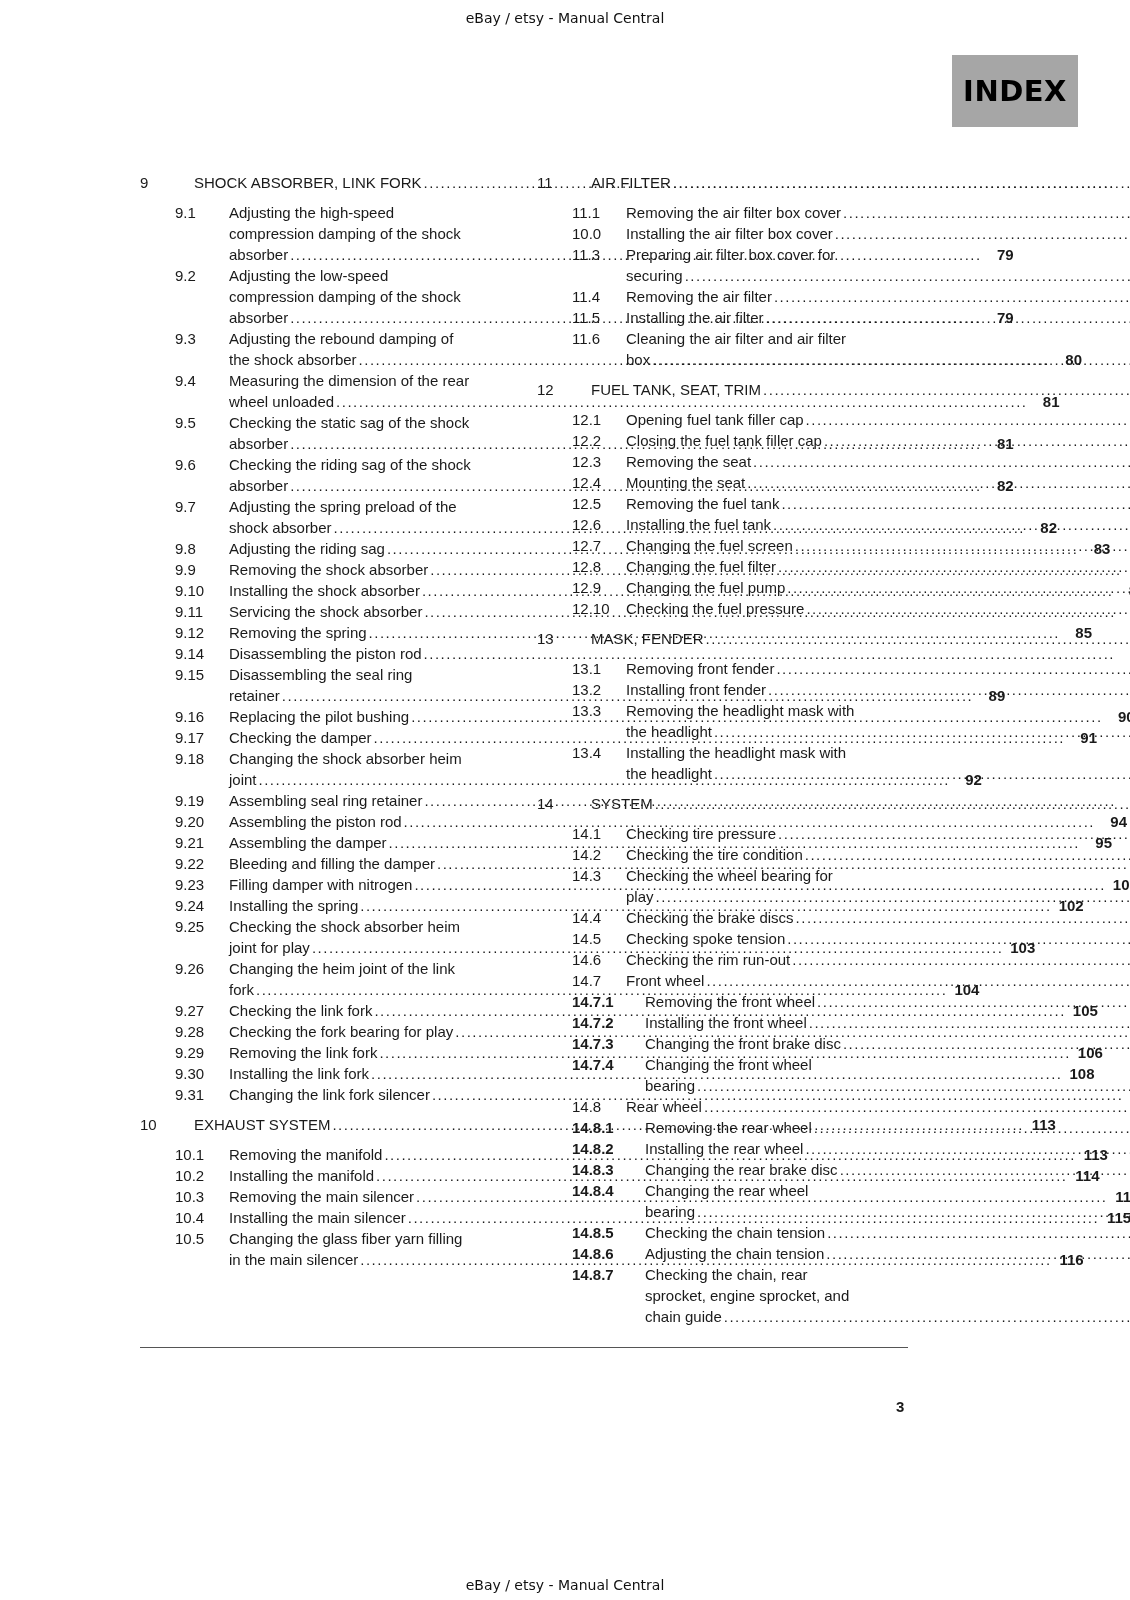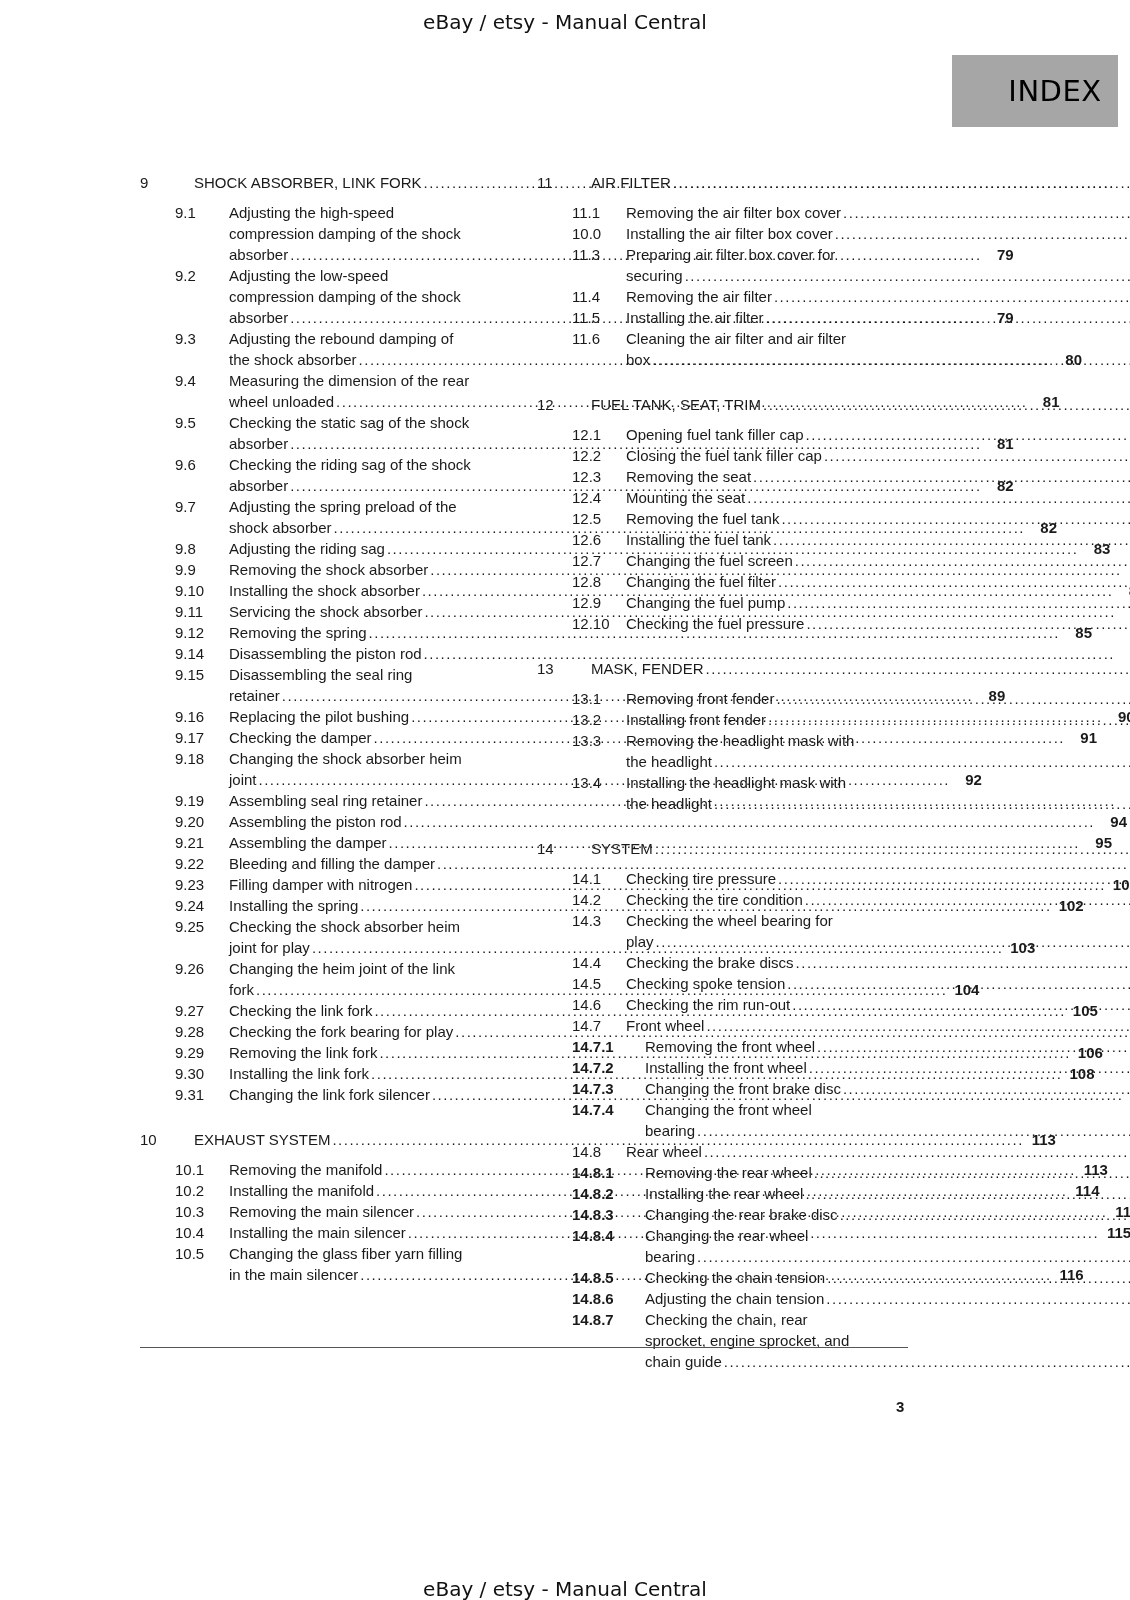--- a/index.html
+++ b/index.html
@@ -1,25 +1,25 @@
 <!DOCTYPE html>
 <html><head>
 <meta charset="utf-8">
 <style>
   html,body{margin:0;padding:0;background:#fff;}
   body{width:1130px;height:1600px;position:relative;overflow:hidden;font-family:"Liberation Sans",sans-serif;color:#1a1a1a;}
-  .wm{position:absolute;left:0;width:1130px;text-align:center;font-family:"DejaVu Sans",sans-serif;font-size:20px;color:#111;}
+  .wm{position:absolute;left:0;width:1130px;text-align:center;font-family:"DejaVu Sans",sans-serif;font-size:14px;color:#111;}
   .wm.top{top:10px;}
   .wm.bot{top:1577px;}
-  .tab{position:absolute;left:952px;top:55px;width:126px;height:72px;background:#a6a6a6;display:flex;align-items:center;justify-content:center;font-family:"DejaVu Sans",sans-serif;font-weight:normal;font-size:29px;color:#000;letter-spacing:0.5px;padding-left:40px;}
+  .tab{position:absolute;left:952px;top:55px;width:126px;height:72px;background:#a6a6a6;display:flex;align-items:center;justify-content:center;font-family:"DejaVu Sans",sans-serif;font-weight:bold;font-size:29px;color:#000;letter-spacing:0.5px;}
   .col{position:absolute;top:172px;font-size:15px;line-height:21px;}
   .col.left{left:140px;width:372px;}
   .col.right{left:537px;width:372px;}
   .chap{display:flex;margin-bottom:9px;margin-top:0;}
-  .chap.later{margin-top:24px;}
+  .chap.later{margin-top:9px;}
   .chap .num{width:35px;}
   .entry{display:flex;}
   .entry .num{width:54px;flex:none;}
   .sub .num{padding-left:35px;}
   .subsub .num{padding-left:35px;width:73px;font-weight:bold;}
   .entry .body{flex:1;display:flex;flex-direction:column;}
   .lastline{display:flex;align-items:baseline;}
   .lastline .txt{white-space:nowrap;}
   .dots{flex:1;overflow:hidden;white-space:nowrap;margin:0 2px;letter-spacing:1.5px;}
   .dots::after{content:"..........................................................................................................................";}

